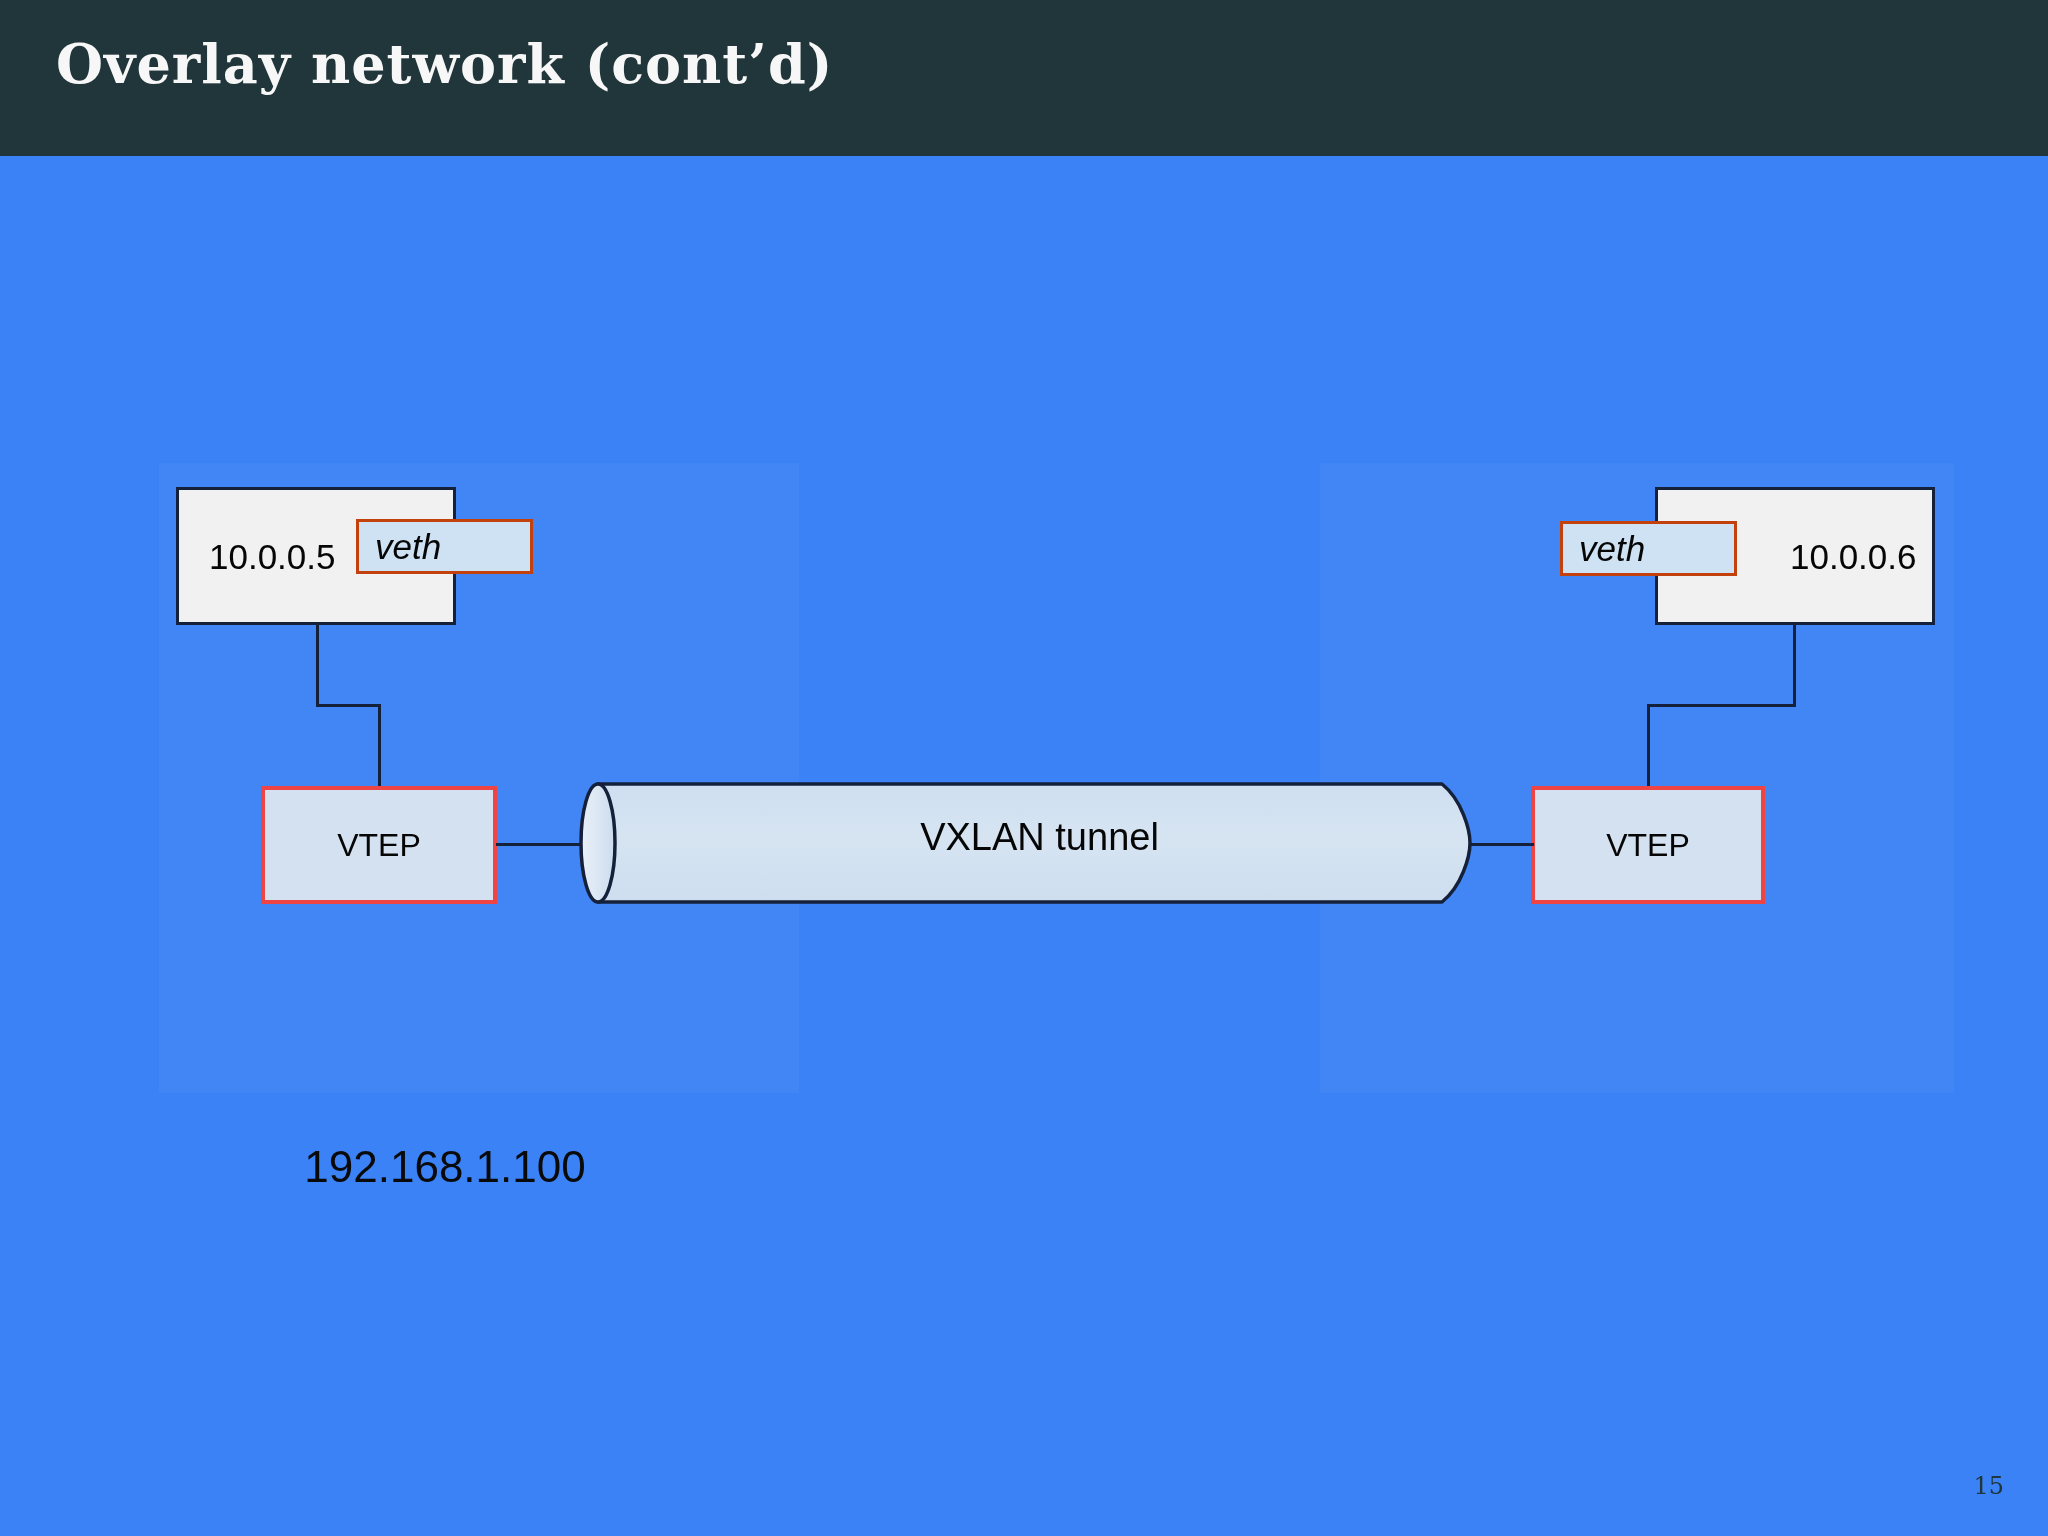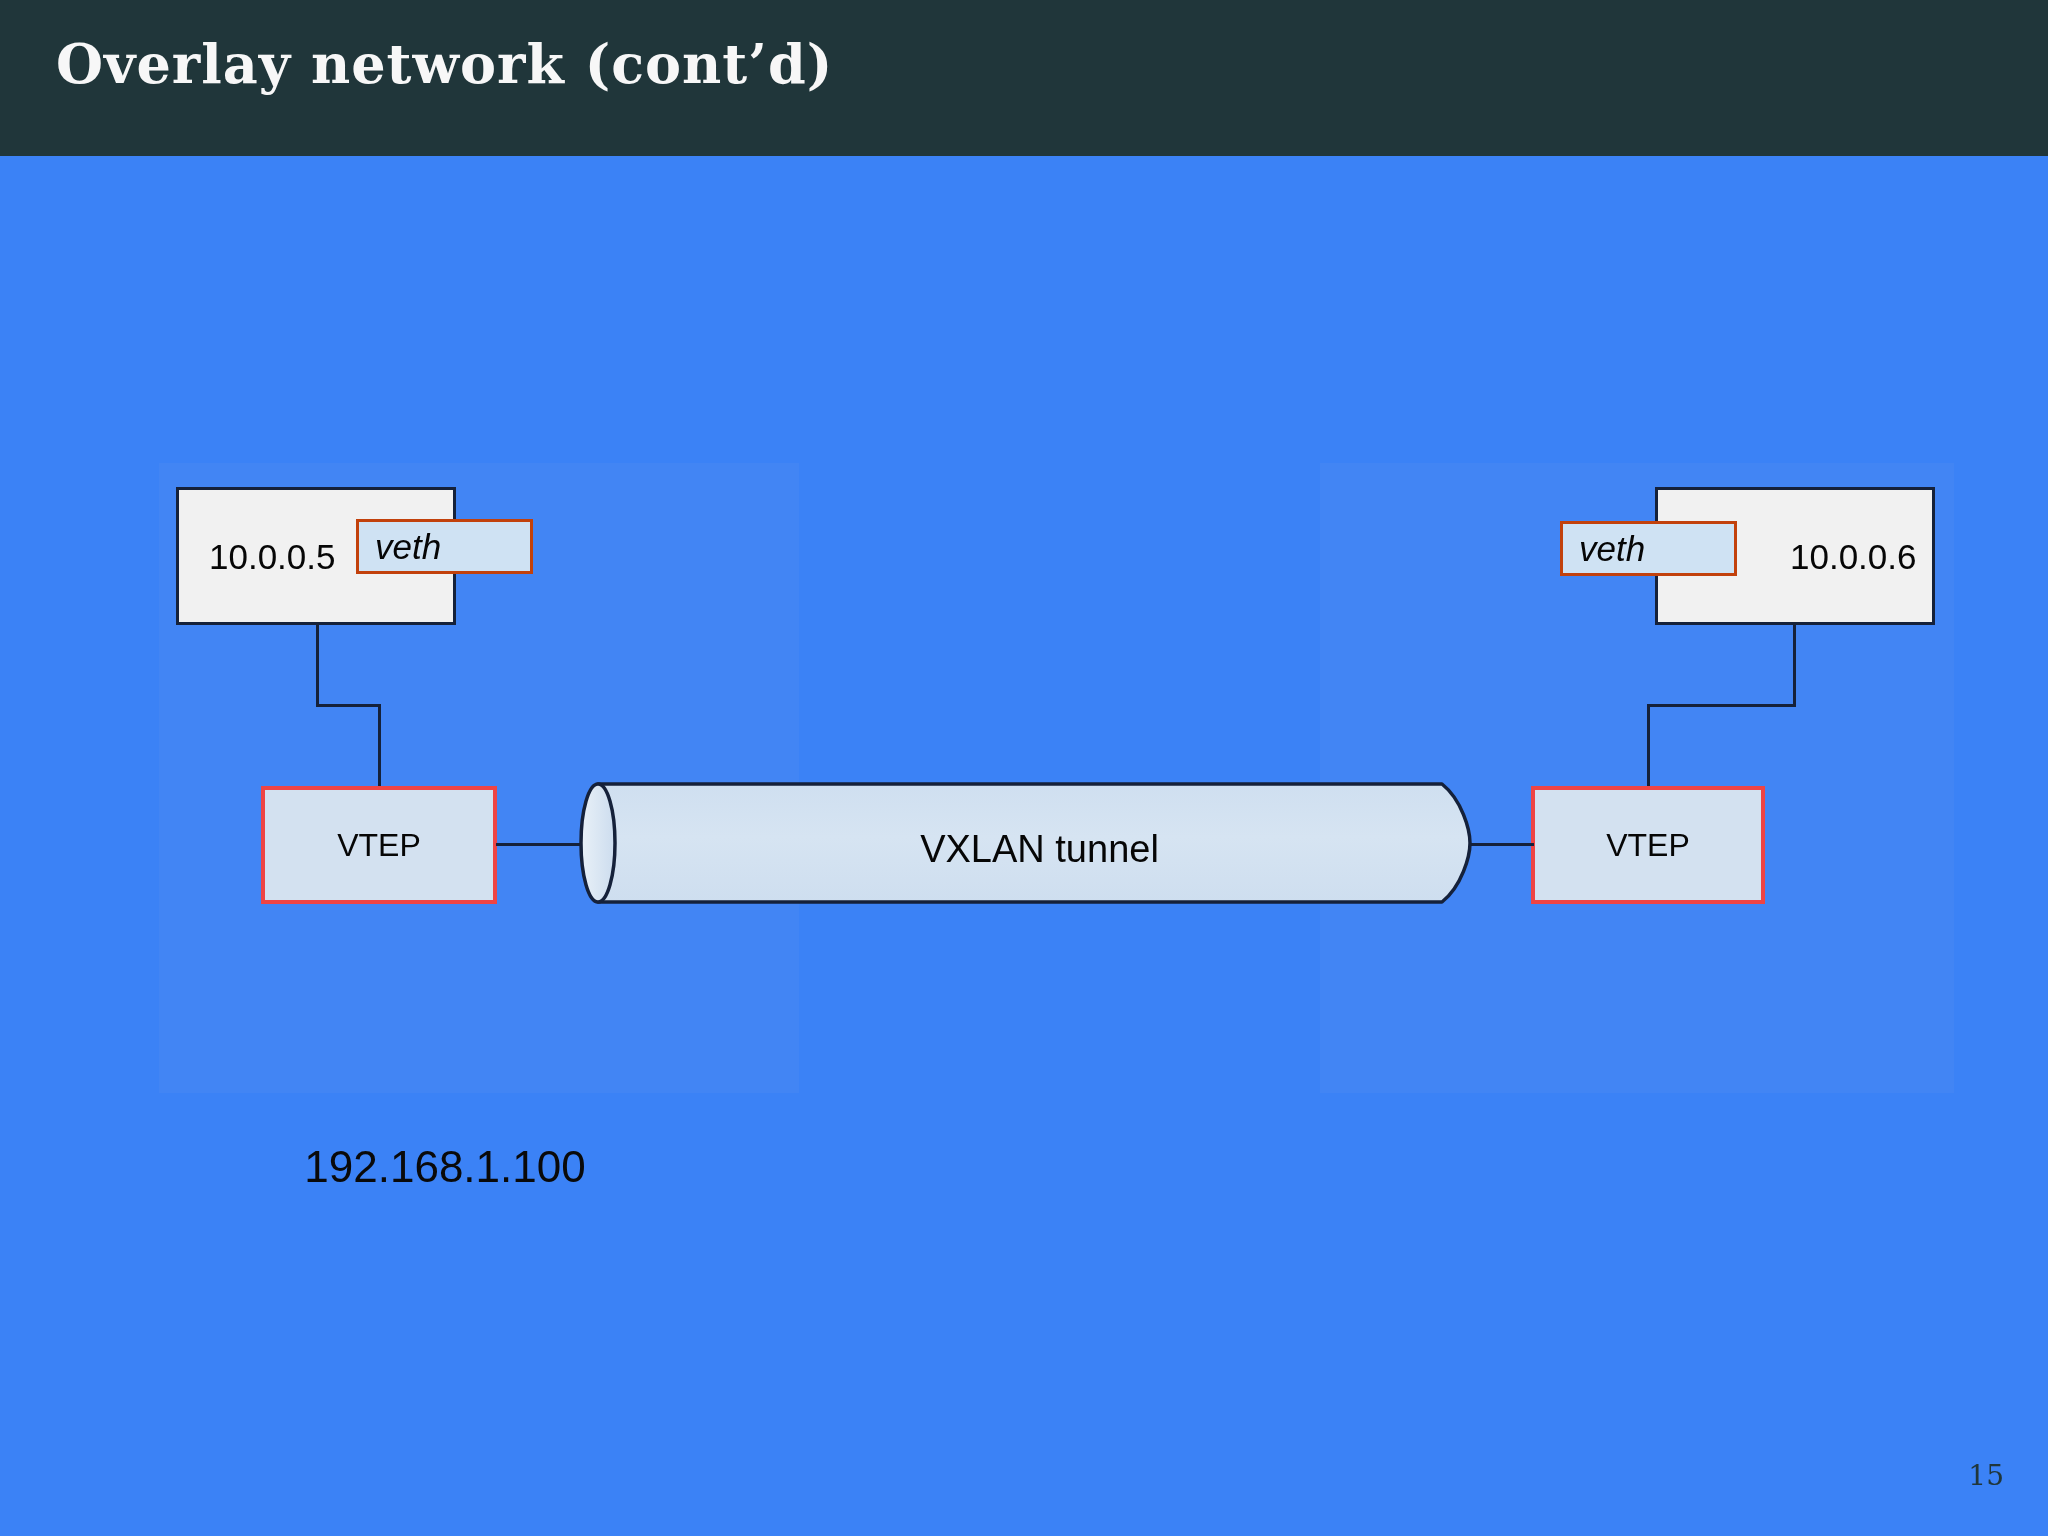--- a/index.html
+++ b/index.html
@@ -108,28 +108,27 @@
   }
   #tunnel-label {
     position: absolute;
     left: 612px;
     top: 816px;
     width: 855px;
     text-align: center;
     font-size: 38px;
     color: #060606;
     pointer-events: none;
-    margin-top: 12px;
   }
   #page-number {
     position: absolute;
     right: 44px;
-    bottom: 44px;
+    bottom: 36px;
     font-family: "DejaVu Serif", serif;
-    font-size: 28px;
+    font-size: 24px;
     color: #20363a;
   }
 </style>
 </head>
 <body>
 
 <div id="slide">
 
   <div id="header-bar"></div>
   <div id="slide-title">Overlay network (cont’d)</div>

